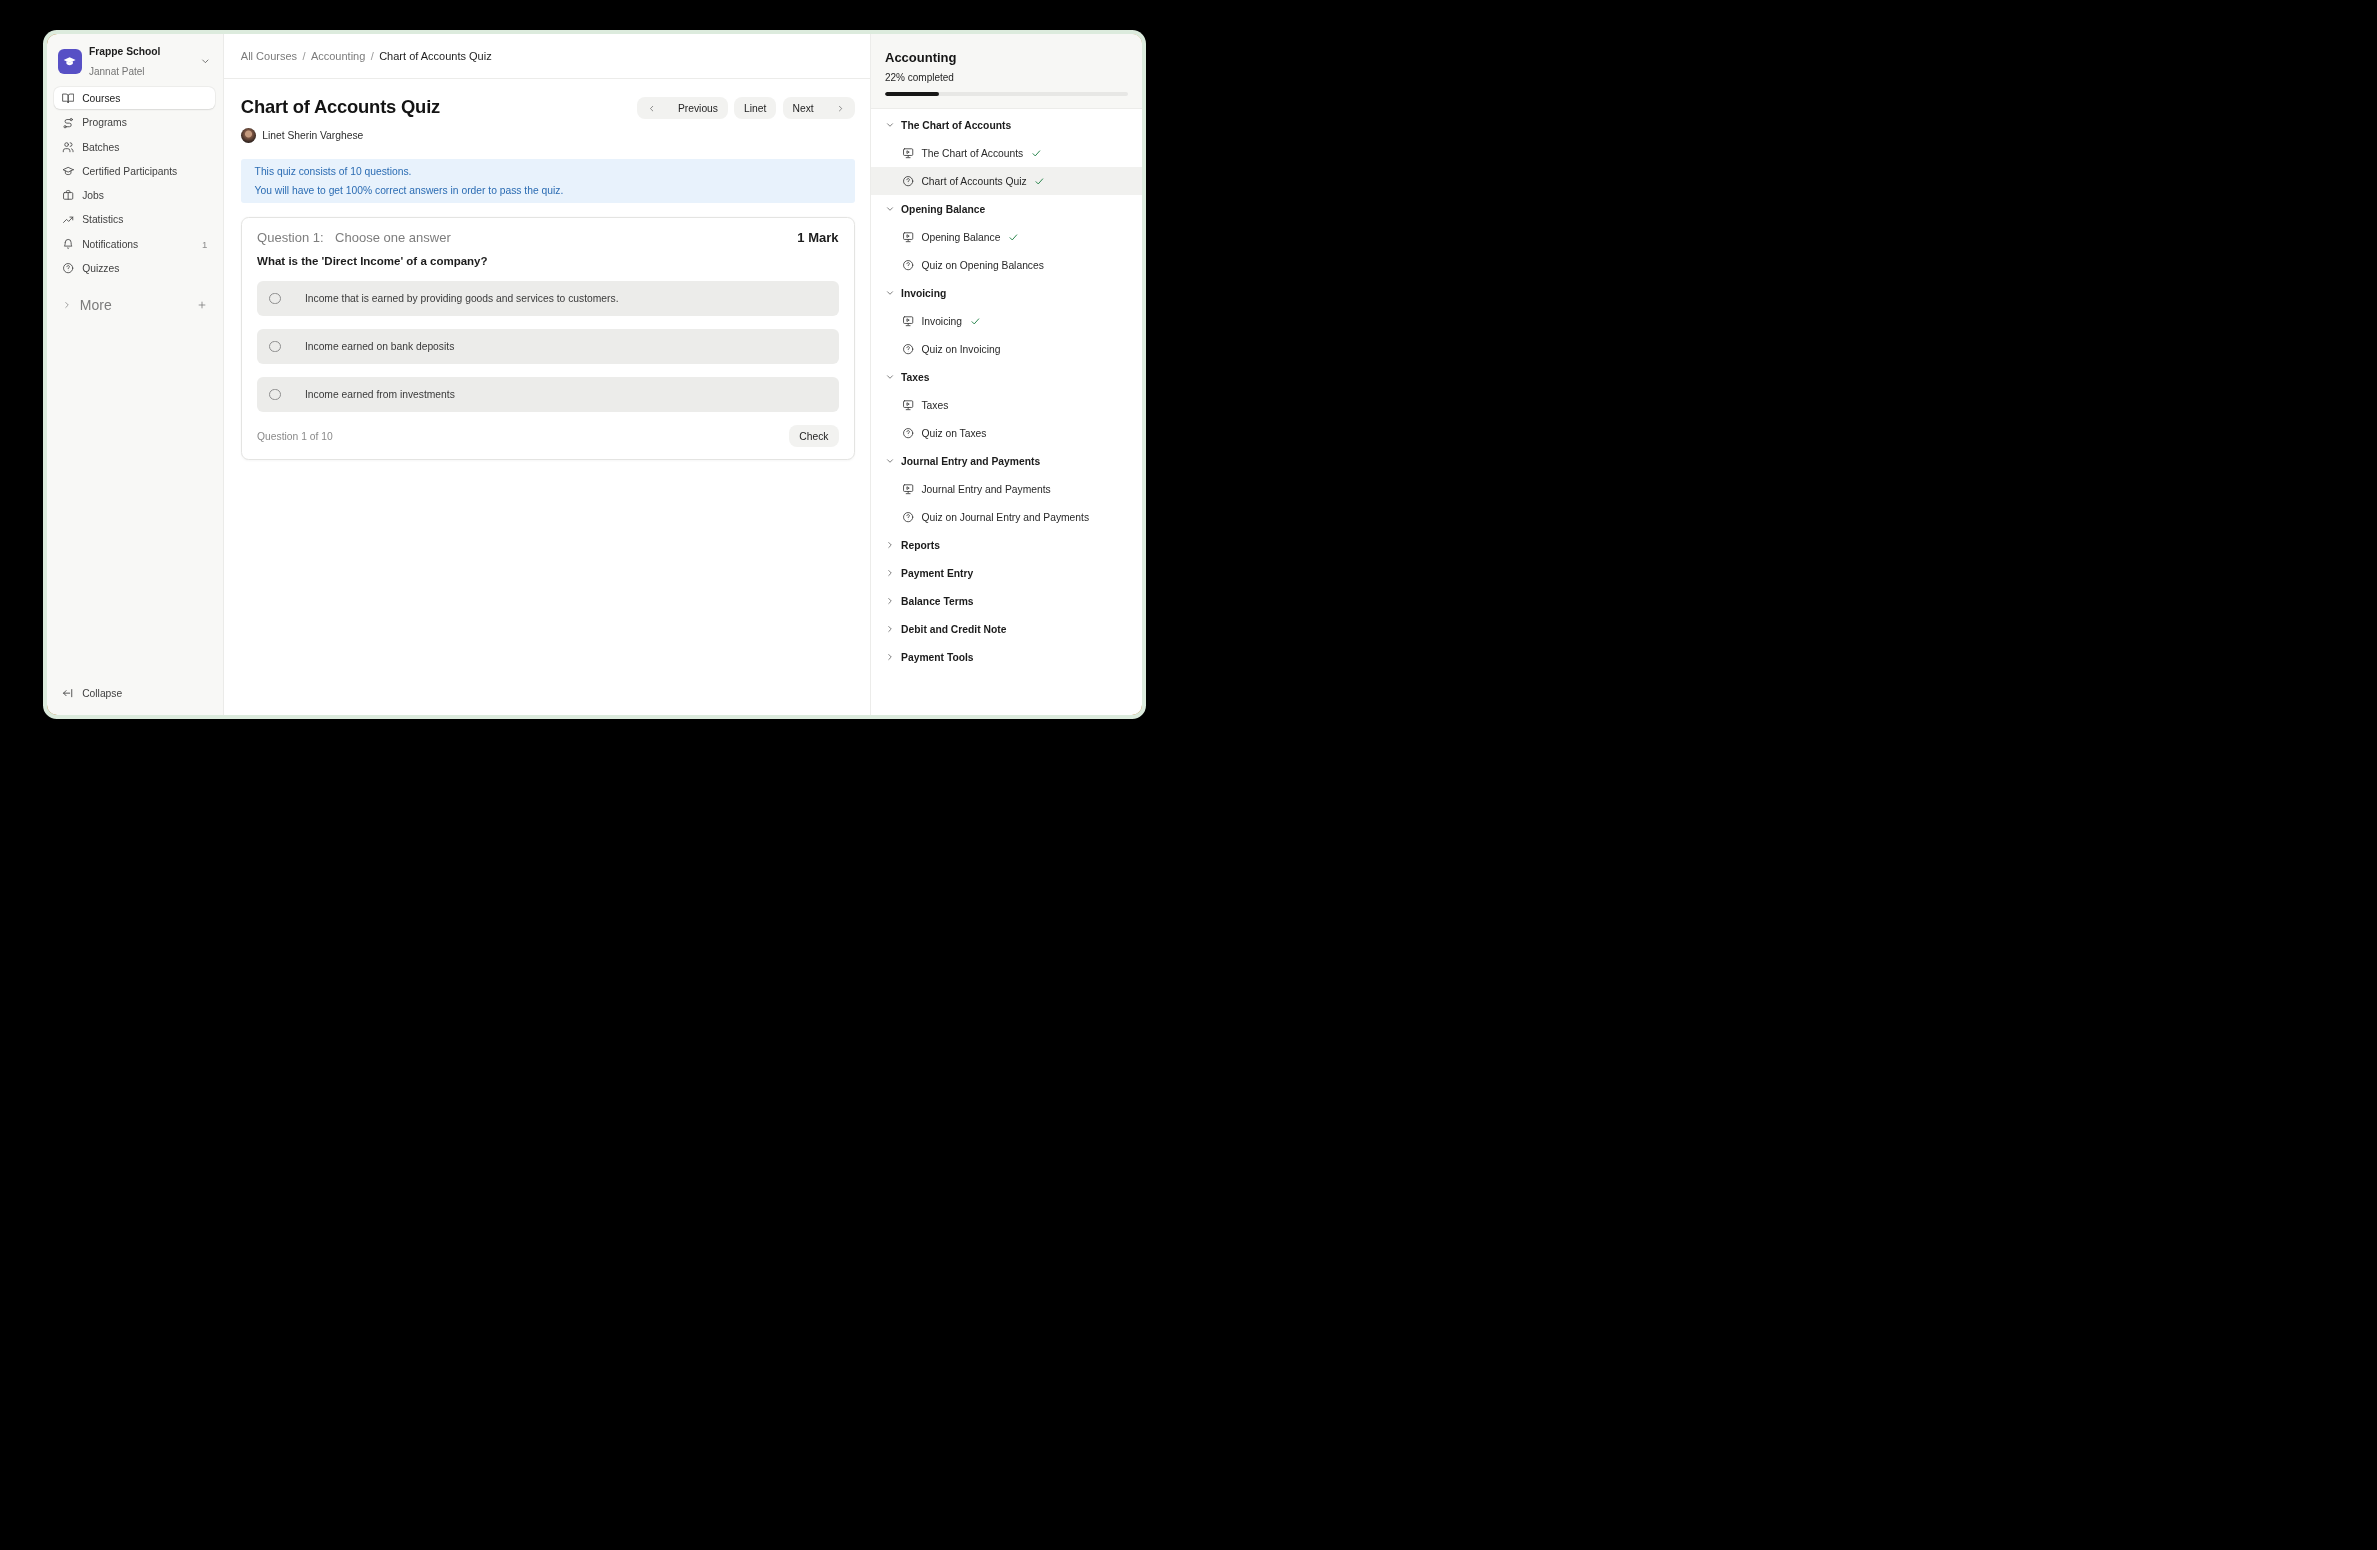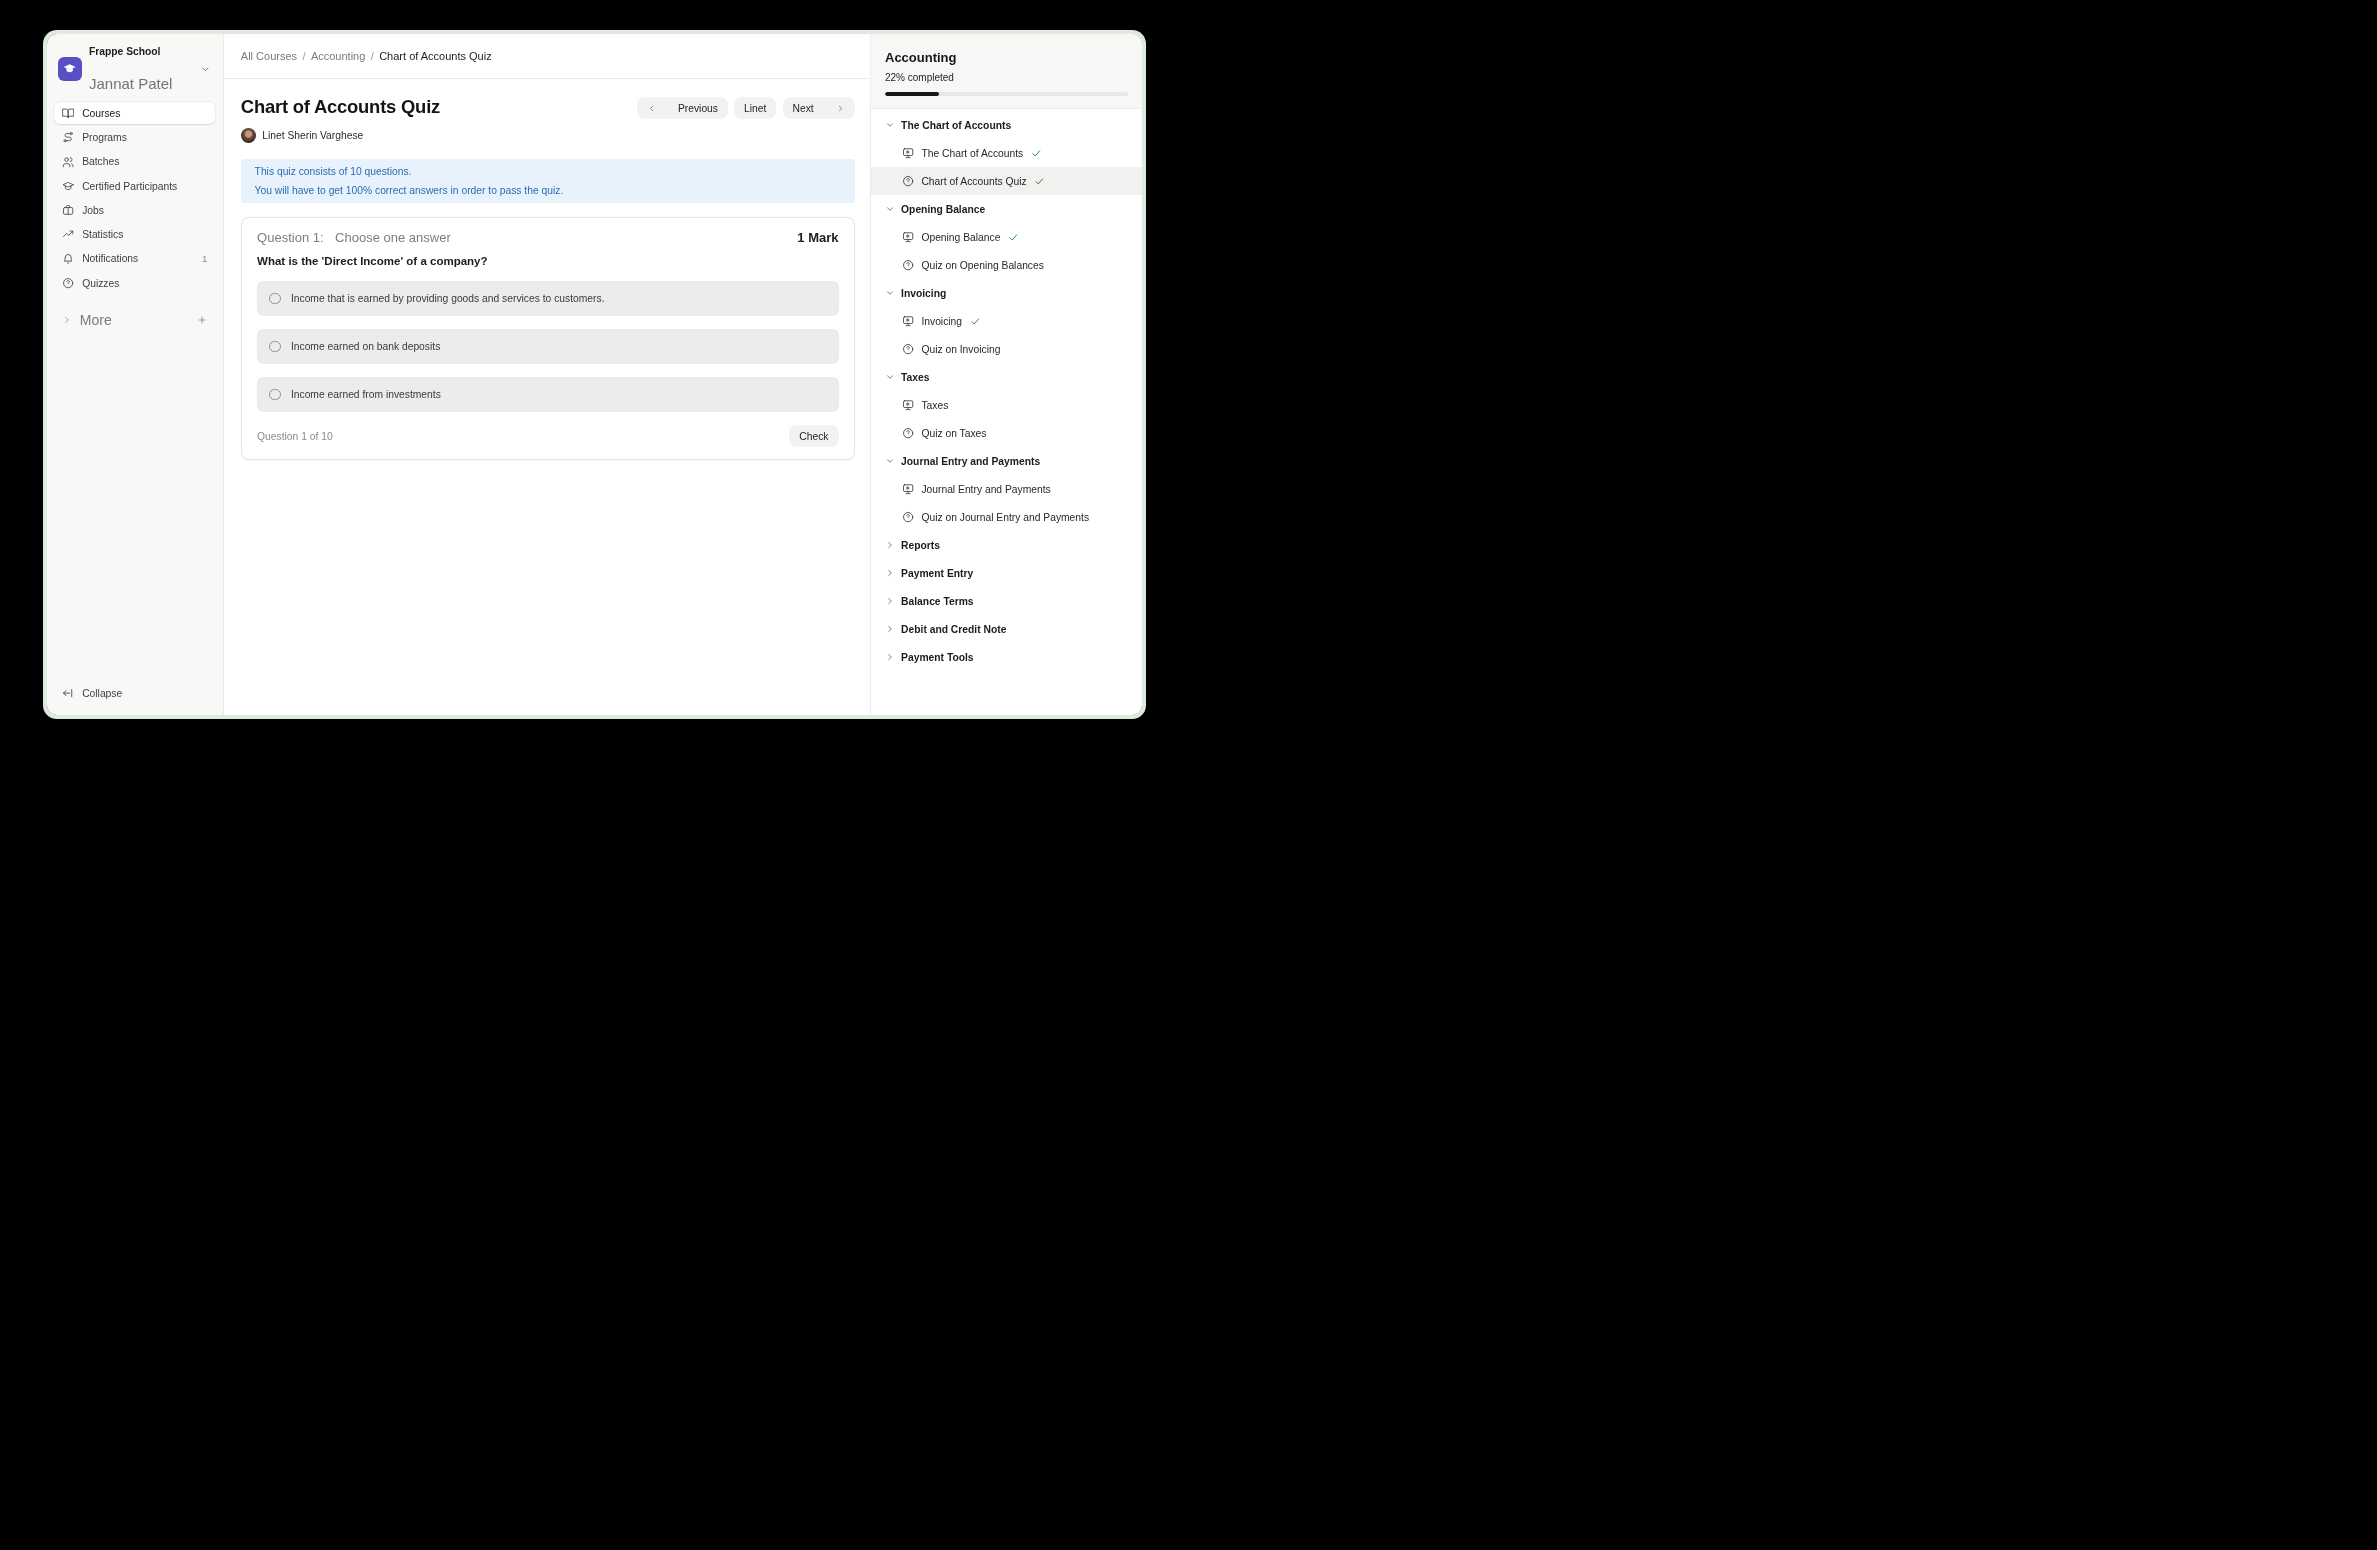--- a/index.html
+++ b/index.html
@@ -12,21 +12,21 @@
     box-shadow:0 9.2px 31px rgba(0,0,0,.55); }
   .app { display:flex; width:100%; height:100%; background:#a16207; border-radius:10px; overflow:hidden; }
 
   
   .left { width:177px; background:#f8f8f6; border-right:0.8px solid #ebebe9; display:flex; flex-direction:column; padding:7.7px 7.7px 10.7px; }
   .brand { display:flex; align-items:center; gap:6.9px; padding:4.6px 4.6px 10px 3.1px; cursor:default; }
   .logo { width:24.5px; height:24.5px; border-radius:6.1px; background:#5750c5; display:flex; align-items:center; justify-content:center; flex-shrink:0; }
   .logo svg { width:15.3px; height:15.3px; }
   .brand-text { line-height:1.15; }
   .brand-name { font-size:10.3px; font-weight:700; color:#1d1d1d; }
-  .brand-user { font-size:15px; color:#747474; margin-top:17px; }
+  .brand-user { font-size:10px; color:#747474; margin-top:8px; }
   .brand-chevron { margin-left:auto; color:#4f4f4f; }
   .brand-chevron svg { width:10.7px; height:10.7px; }
 
   .nav-item { display:flex; align-items:center; gap:7.7px; height:22px; padding:0 7.7px; margin-bottom:2.3px;
     border-radius:6.1px; color:#3f3f3f; font-size:10.3px; cursor:pointer; }
   .nav-item .i { color:#474747; }
   .nav-item.active { background:#fff; color:#1a1a1a; font-weight:500;
     box-shadow:0 0.8px 1.5px rgba(0,0,0,.10), 0 0 0 0.8px rgba(0,0,0,.035); }
   .nav-badge { margin-left:auto; font-size:9.6px; color:#8c8c8c; }
 
@@ -61,21 +61,21 @@
   .banner { margin-top:16px; width:614px; background:#e8f2fc; border-radius:3px; padding:3.1px 13.8px;
     color:#2b6cb3; font-size:10.3px; line-height:19px; }
 
   .card { margin-top:13.8px; width:614px; background:#fff; border:0.8px solid #e4e4e2; border-radius:7.7px;
     padding:12.3px 15.3px 11.5px; box-shadow:0 0.8px 2.3px rgba(0,0,0,.04); }
   .card-head { display:flex; align-items:flex-end; font-size:13px; color:#7d7d7d; }
   .q-label { margin-right:11.5px; }
   .q-marks { margin-left:auto; color:#1c1c1c; font-weight:700; }
   .q-text { margin-top:10px; font-size:11.5px; font-weight:700; color:#1c1c1c; }
   .options { margin-top:13.8px; }
-  .option { display:flex; align-items:center; gap:10px; height:35px; padding:0 12.3px; margin-bottom:13px;
+  .option { display:flex; align-items:center; gap:24px; height:35px; padding:0 12.3px; margin-bottom:13px;
     background:#ececea; border-radius:6.1px; font-size:10.3px; color:#3a3a3a; cursor:pointer; }
   .radio { width:11.5px; height:11.5px; border:1.1px solid #8e8e8e; border-radius:50%; background:transparent; flex-shrink:0; }
   .card-foot { display:flex; align-items:center; justify-content:space-between; margin-top:0px; }
   .q-progress { font-size:10.3px; color:#8a8a8a; }
 
   
   .right { width:272px; flex-shrink:0; border-left:0.8px solid #ececea; display:flex; flex-direction:column; background:#fff; }
   .right-head { background:#f7f7f5; padding:16px 13.8px 0; flex-shrink:0; border-bottom:0.8px solid #ececea; }
   .right-title { font-size:13px; font-weight:700; color:#151515; }
   .right-sub { margin-top:7.7px; font-size:10px; color:#262626; }

